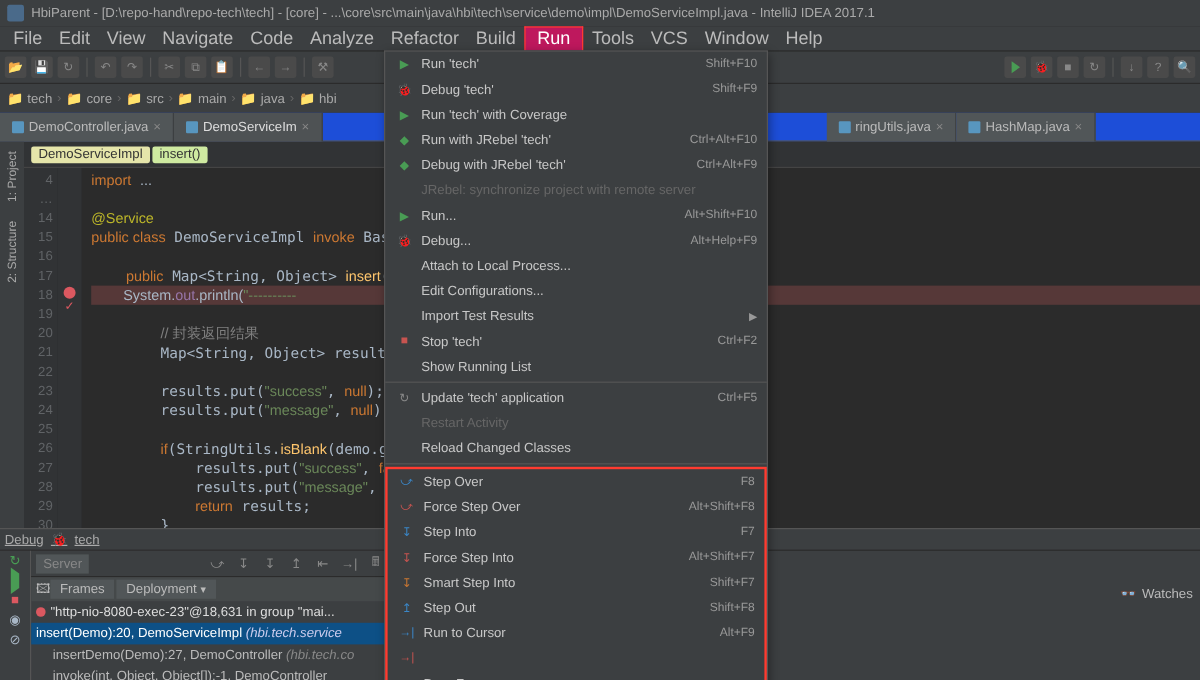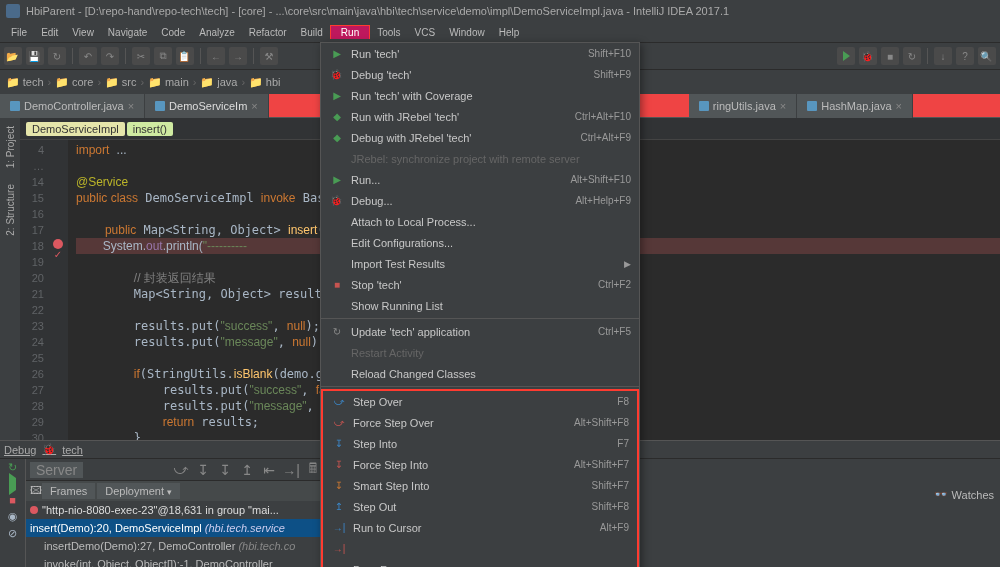--- a/index.html
+++ b/index.html
@@ -1,27 +1,27 @@
 <!DOCTYPE html>
 <html><head>
 <meta charset="utf-8">
 <style>
 * { margin: 0; padding: 0; box-sizing: border-box; font-family: "Segoe UI", Arial, sans-serif; }
 body { background: #2b2b2b; color: #a9b7c6; font-size: 11px; width: 1000px; height: 567px; overflow: hidden; position: relative; }
 .titlebar { background: #3c3f41; height: 22px; display: flex; align-items: center; padding: 0 6px; color: #aaa; font-size: 11px; }
 .titlebar .appicon { width: 14px; height: 14px; background: #4a6a8a; margin-right: 6px; border-radius: 2px; }
-.menubar { background: #3c3f41; height: 20px; display: flex; align-items: center; padding: 0 4px; color: #bbb; font-size: 10px; }
+.menubar { background: #3c3f41; height: 20px; display: flex; align-items: center; padding: 0 4px; color: #bbb; font-size: 15px; }
 .menubar span { padding: 2px 7px; cursor: pointer; }
 .menubar .active-menu { background: #be185d; color: #fff; border: 1px solid #ff3b30; border-bottom: none; padding: 1px 10px; }
 .toolbar { background: #3c3f41; height: 28px; display: flex; align-items: center; padding: 0 4px; gap: 4px; border-top: 1px solid #2b2b2b; border-bottom: 1px solid #2b2b2b; }
 .toolbar .tb-btn { width: 18px; height: 18px; background: #4a4a4a; border-radius: 2px; display: inline-flex; align-items: center; justify-content: center; font-size: 10px; color: #888; }
 .toolbar .sep { width: 1px; height: 16px; background: #555; margin: 0 2px; }
 .navbar { background: #3c3f41; height: 24px; display: flex; align-items: center; padding: 0 6px; gap: 4px; color: #aaa; font-size: 11px; }
 .navbar .folder { color: #cc9966; }
-.tabbar { background: #ef4444; height: 24px; display: flex; align-items: center; border-bottom: 1px solid #555; }
+.tabbar { background: #1d4ed8; height: 24px; display: flex; align-items: center; border-bottom: 1px solid #555; }
 .tab { padding: 4px 10px; background: #515658; color: #bbb; border-right: 1px solid #3c3f41; font-size: 11px; display: flex; align-items: center; gap: 4px; height: 24px; }
 .tab.active { background: #4e5254; color: #ddd; }
 .tab .close { color: #888; font-size: 11px; }
 .tab .icon-file { width: 10px; height: 10px; background: #5896bf; border-radius: 1px; }
 .breadcrumb { background: #313335; height: 22px; display: flex; align-items: center; padding: 0 6px; gap: 2px; font-size: 11px; border-bottom: 1px solid #444; }
 .breadcrumb .pill { background: #e5e5aa; color: #333; padding: 1px 6px; border-radius: 2px; }
 .breadcrumb .pill.m { background: #cfeaa1; }
 .left-tools { position: absolute; left: 0; top: 118px; width: 20px; background: #3c3f41; bottom: 0; display: flex; flex-direction: column; align-items: center; padding-top: 4px; gap: 8px; }
 .left-tools .v { writing-mode: vertical-rl; transform: rotate(180deg); color: #aaa; font-size: 10px; padding: 4px 0; }
 .editor-wrap { display: flex; position: absolute; left: 20px; right: 0; top: 140px; height: 300px; }
@@ -44,21 +44,21 @@
 .menu-item .mi-icon { width: 16px; height: 14px; margin-right: 6px; display: flex; align-items: center; justify-content: center; font-size: 10px; }
 .menu-item .mi-label { flex: 1; }
 .menu-item .mi-short { color: #999; font-size: 10px; }
 .menu-item .mi-arrow { color: #999; font-size: 9px; margin-left: 4px; }
 .menu-sep { height: 1px; background: #555; margin: 2px 0; }
 .red-group { border: 2px solid #ff3b30; }
 .debug-panel { position: absolute; left: 0; right: 0; top: 440px; bottom: 0; background: #3c3f41; border-top: 1px solid #555; }
 .debug-head { height: 18px; display: flex; align-items: center; font-size: 11px; color: #aaa; padding: 0 4px; gap: 6px; border-bottom: 1px solid #2b2b2b; text-decoration: underline; }
 .debug-head .bug { color: #888; }
 .debug-row { display: flex; align-items: center; height: 22px; background: #3c3f41; border-bottom: 1px solid #2b2b2b; padding: 0 4px; gap: 6px; }
-.debug-row .db-btn { width: 16px; height: 16px; font-size: 14px; color: #888; display: inline-flex; align-items: center; justify-content: center; }
+.debug-row .db-btn { width: 16px; height: 16px; font-size: 11px; color: #888; display: inline-flex; align-items: center; justify-content: center; }
 .frames-head { height: 20px; background: #45494a; display: flex; align-items: center; padding: 0 4px; color: #bbb; font-size: 11px; }
 .frames-head .ftab { padding: 2px 8px; background: #515658; margin-right: 2px; }
 .frames-body { padding: 0; }
 .frame-row { height: 18px; display: flex; align-items: center; padding: 0 4px; font-size: 11px; color: #bbb; }
 .frame-row.thread { color: #ddd; }
 .frame-row.thread .bp2 { width: 8px; height: 8px; background: #db5860; border-radius: 50%; margin: 0 4px 0 0; }
 .frame-row.sel { background: #0d5086; color: #fff; }
 .frame-row .loc { font-style: italic; color: #888; }
 .frame-row.sel .loc { color: #cce; }
 .left-debug-tools { width: 26px; background: #3c3f41; border-right: 1px solid #555; display: flex; flex-direction: column; align-items: center; padding-top: 2px; gap: 4px; }

